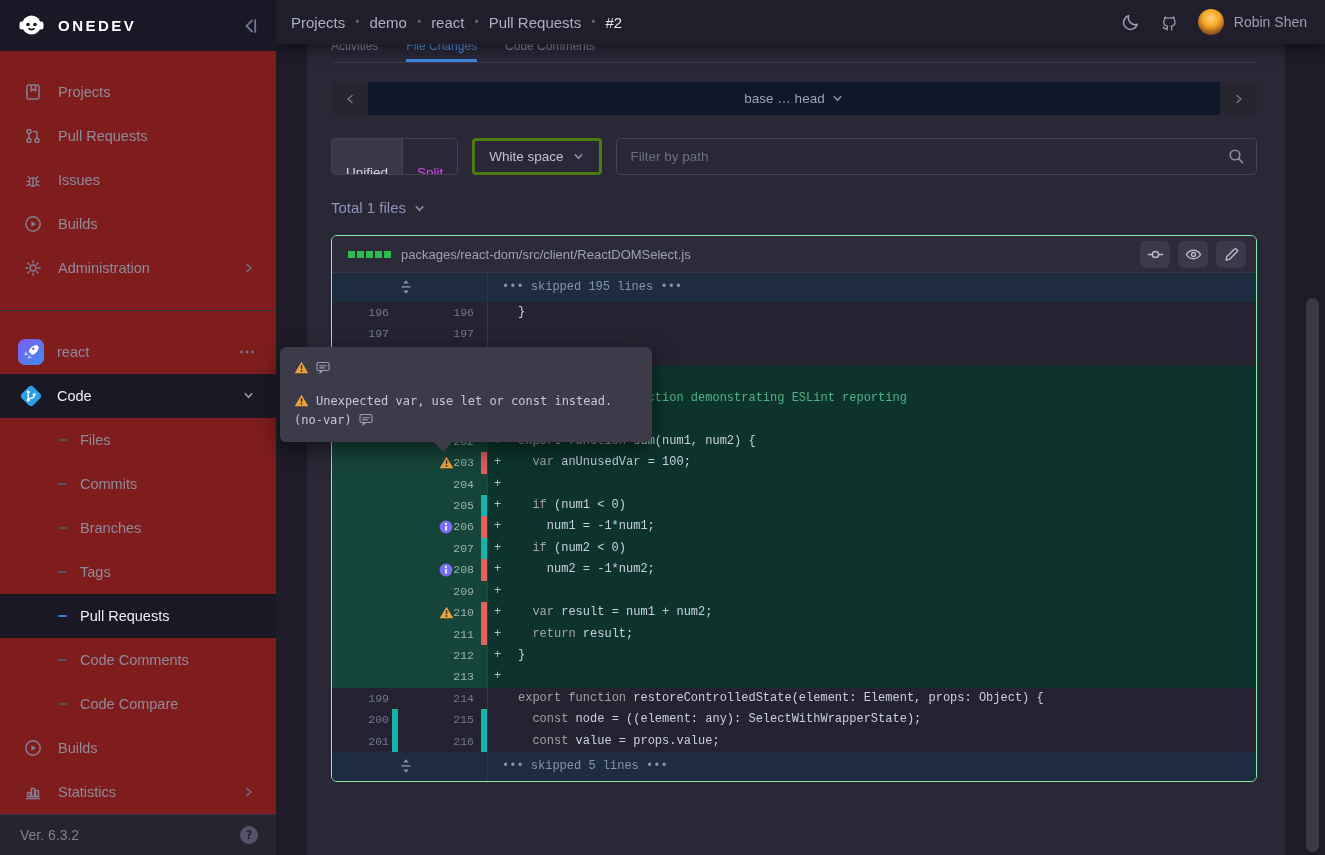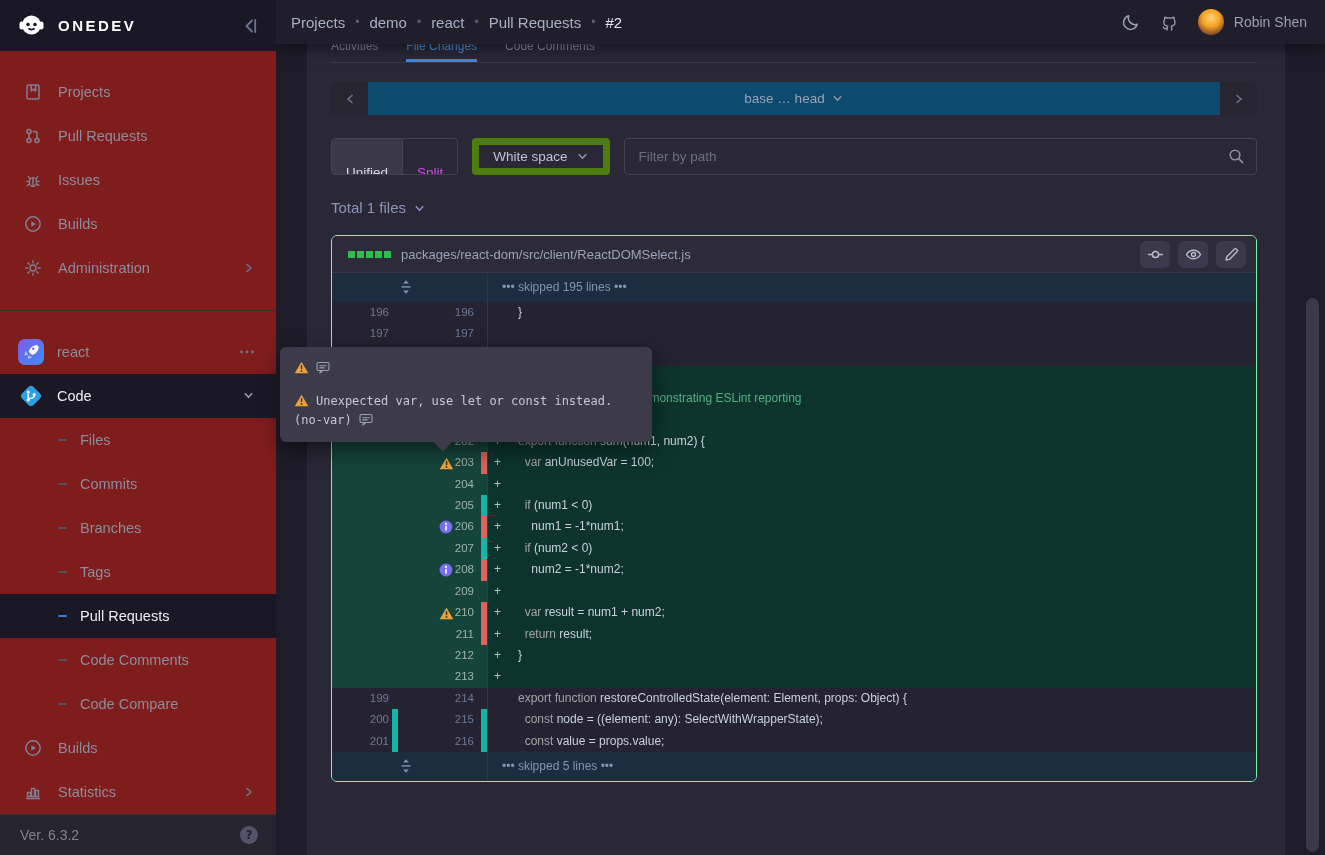--- a/index.html
+++ b/index.html
@@ -51,30 +51,30 @@
   
   .card { position:absolute; left:307px; top:18px; width:978px; height:850px; background:#2a2837; border-radius:6px; z-index:5; }
   .tabs { display:flex; margin:0 28px 0 24px; padding-top:18px; border-bottom:1px solid #393748; }
   .tab { font-size:12px; line-height:21px; color:#8f94a8; padding-bottom:2px; margin-right:28px;
          border-bottom:3px solid transparent; cursor:pointer; }
   .tab.active { color:#4f9ce8; border-bottom-color:#3d87dd; }
 
   .base-bar { display:flex; height:33px; margin:19px 28px 0 24px; border-radius:4px; overflow:hidden; }
   .base-edge { width:37px; background:#27252f; display:grid; place-items:center; color:#6e7389; cursor:pointer; }
   .base-edge svg { width:14px; height:14px; }
-  .base-mid { flex:1; background:#0c4a6e; display:flex; align-items:center; justify-content:center; gap:6px;
+  .base-mid { flex:1; background:#0f172a; display:flex; align-items:center; justify-content:center; gap:6px;
               color:#9ba1b6; font-size:13.5px; cursor:pointer; }
   .base-mid .chev { width:13px; height:13px; color:#8d93a8; }
 
   .toolbar { display:flex; align-items:center; height:37px; margin:23px 28px 0 24px; }
   .seg { display:flex; height:37px; border:1px solid #444252; border-radius:4px; overflow:hidden; }
   .seg-btn { padding:16px 14px; line-height:35px; font-size:13.5px; cursor:pointer; }
   .seg-btn.on { background:#3a3849; color:#d8dae2; }
   .seg-btn.off { color:#d946ef; border-left:1px solid #444252;text-decoration:underline; }
-  .ws-btn { height:37px; margin-left:14px; border:7px solid #4d7c0f; border-radius:4px; padding:0 14px;
+  .ws-btn { height:37px; margin-left:14px; border:3px solid #4d7c0f; border-radius:4px; padding:0 14px;
             display:flex; align-items:center; gap:8px; color:#c0c4cf; font-size:13.5px; cursor:pointer; }
   .ws-btn .chev { width:13px; height:13px; color:#8d93a8; }
   .filter-wrap { flex:1; margin-left:14px; position:relative; height:37px; }
   .filter-wrap input { width:100%; height:37px; background:transparent; border:1px solid #444252; border-radius:4px;
             color:#c6cad6; font-size:13.5px; padding:0 42px 0 14px; outline:none; font-family:inherit; }
   .filter-wrap input::placeholder { color:#6a7083; }
   .search-ic { position:absolute; right:12px; top:9px; width:18px; height:18px; color:#8a90a0; cursor:pointer; }
 
   .summary { margin:22px 24px 0; height:21px; display:flex; align-items:center; gap:7px;
              color:#8d93b9; font-size:15px; cursor:pointer; }
@@ -82,21 +82,21 @@
 
   
   .panel { margin:17px 28px 0 24px; border:1px solid #86efac; border-radius:6px; overflow:hidden; height:547px; background:#252231; }
   .panel-head { height:37px; background:#2d2b3a; border-bottom:1px solid #3a3747; display:flex; align-items:center; padding:0 10px 0 16px; }
   .squares { display:flex; gap:2px; margin-right:10px; }
   .square { width:7px; height:7px; background:#2dbd4e; }
   .fpath { color:#9aa2b6; font-size:13px; flex:1; cursor:pointer; }
   .fbtn { width:30px; height:27px; border-radius:6px; background:#3b394b; color:#b9bdca; display:grid; place-items:center; margin-left:8px; cursor:pointer; }
   .fbtn svg { width:17px; height:17px; }
 
-  .drow { display:flex; height:21.45px; line-height:21.45px; font-family:Liberation Sans, sans-serif; font-size:12px; }
+  .drow { display:flex; height:21.45px; line-height:21.45px; font-family:Liberation Mono, monospace; font-size:12px; }
   .drow.skip { height:29px; line-height:29px; background:#1e2c40; }
   .skip-gut { width:156px; border-right:1px solid #343146; position:relative; flex:none; }
   .expander { position:absolute; left:66px; top:5px; width:16px; height:18px; color:#8593ad; cursor:pointer; }
   .skip-label { padding-left:14px; color:#8494ad; }
   .col-old { width:66px; position:relative; flex:none; }
   .col-new { width:90px; position:relative; flex:none; border-right:1px solid #3a3747; }
   .num { position:absolute; top:0; font-size:11.5px; color:#6e7894; cursor:pointer; }
   .col-old .num { right:9px; }
   .col-new .num { right:13px; }
   .covbar { position:absolute; right:0; top:0; bottom:0; width:6px; }

